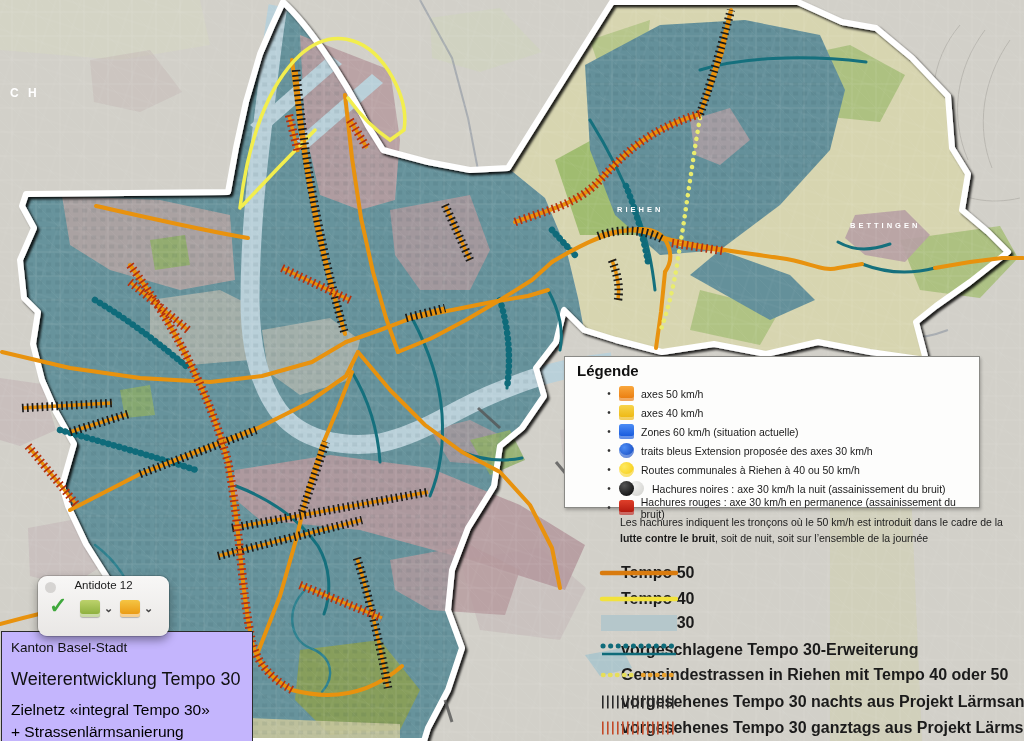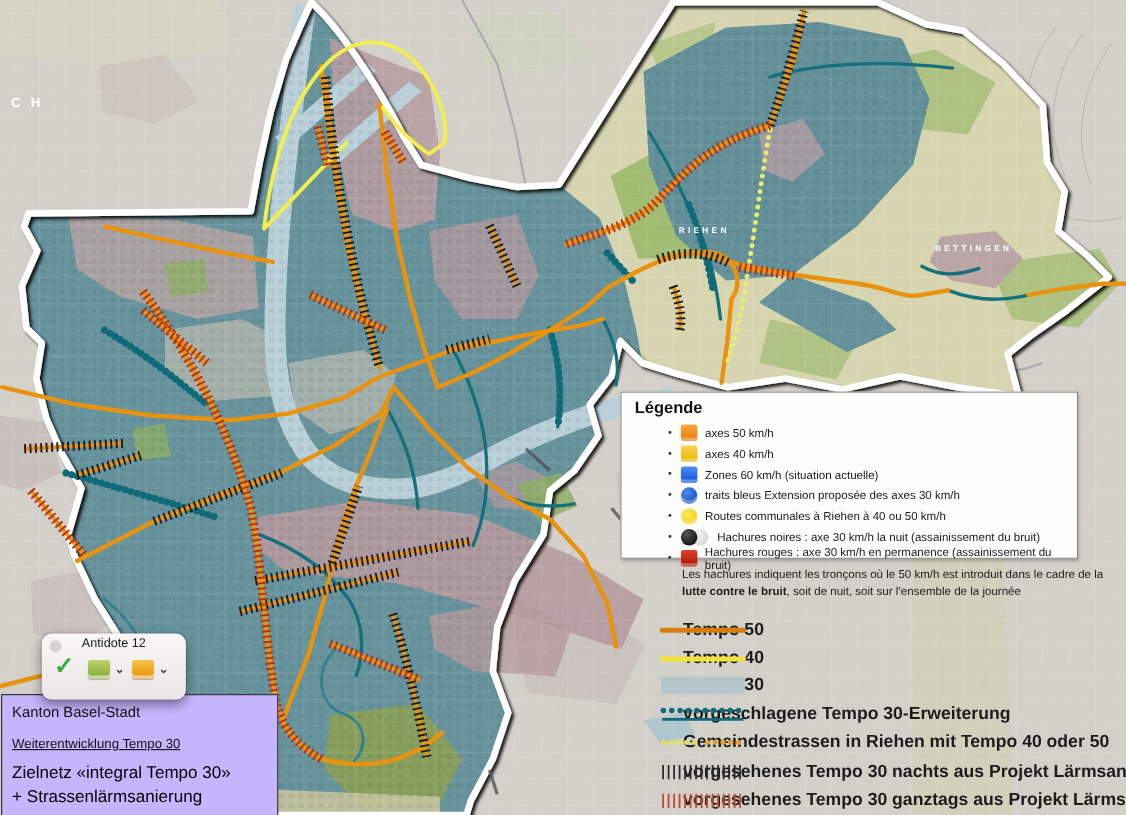--- a/index.html
+++ b/index.html
@@ -47,21 +47,21 @@
   
   #lineLegend{position:absolute;left:599px;top:556px;width:424px;}
   .llrow{position:absolute;left:0;display:flex;align-items:center;height:20px;}
   .llrow svg{position:static;flex:0 0 auto;}
   .llrow .lab{margin-left:22px;font-size:16px;font-weight:bold;color:#1b1b1b;white-space:nowrap;}
 
   
   #titleBox{position:absolute;left:1px;top:631px;width:252px;height:138px;
     background:#c4b5fd;border:1.5px solid #2b2b2b;box-sizing:border-box;padding:8px 6px 0 9px;}
   #titleBox .t1{font-size:13.5px;color:#111;margin-bottom:14px;}
-  #titleBox .t2{font-size:12px;color:#111;margin-bottom:9px;text-decoration:underline;}
+  #titleBox .t2{font-size:18px;color:#111;margin-bottom:9px;}
   #titleBox .t3,#titleBox .t4{font-size:15.5px;font-weight:normal;color:#000;line-height:1.4;}
 
   
   #antidote{position:absolute;left:38px;top:576px;width:131px;height:60px;border-radius:9px;
     background:linear-gradient(#f8f7f6,#e9e7e5);box-shadow:0 4px 10px rgba(0,0,0,.4),0 0 0 1px rgba(0,0,0,.15);}
   #antidote .winbtn{position:absolute;left:7px;top:6px;width:11px;height:11px;border-radius:50%;background:#d6d4d2;}
   #antidote .atitle{position:absolute;left:0;right:0;top:3px;text-align:center;font-size:11.5px;color:#1a1a1a;}
   #antidote .check{position:absolute;left:11px;top:17px;font-size:22px;font-weight:bold;color:#3fa83c;}
   .abook{position:absolute;top:24px;width:20px;height:17px;border-radius:3px;box-shadow:inset 0 -3px 0 rgba(255,255,255,.55),0 1px 1px rgba(0,0,0,.25);}
   .abook.green{left:42px;background:linear-gradient(#bdd26c,#85aa36);}

